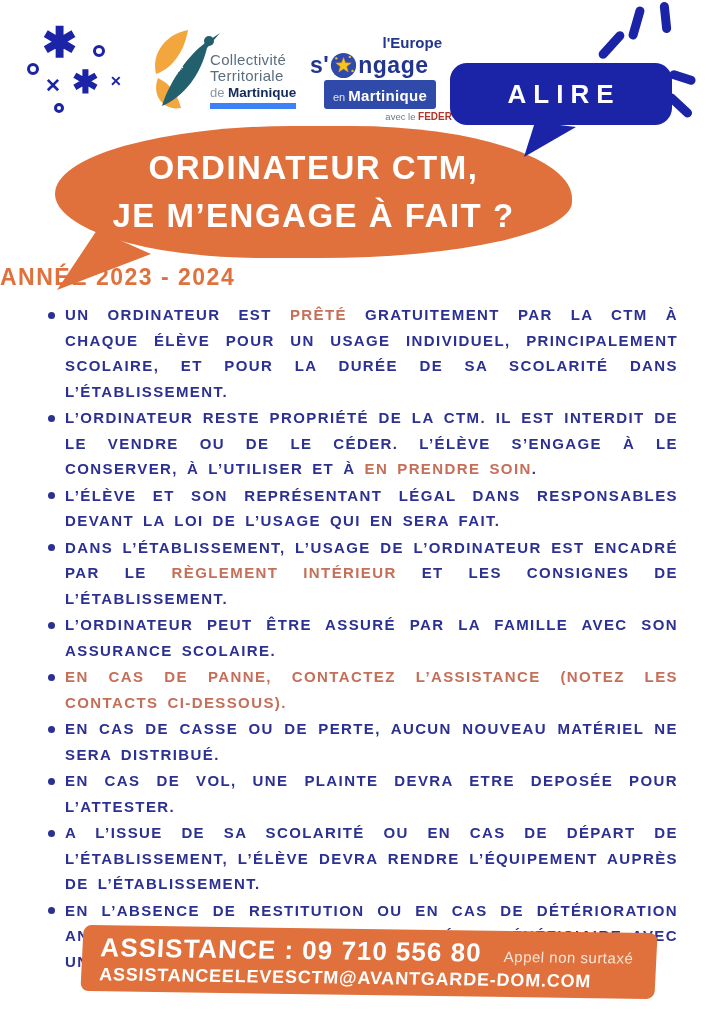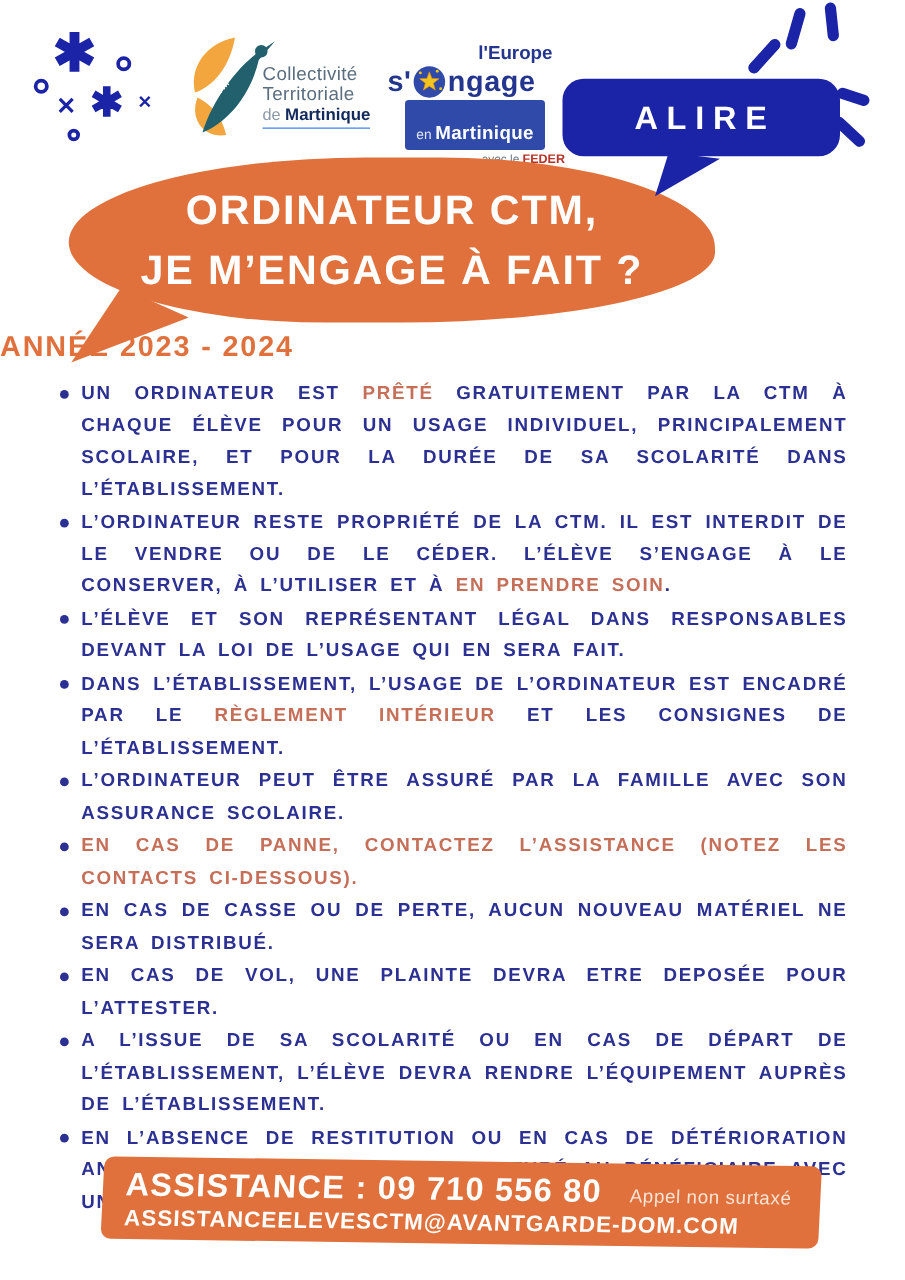--- a/index.html
+++ b/index.html
@@ -14,29 +14,29 @@
   .page{position:relative;width:724px;height:1024px;background:#ffffff;overflow:hidden;}
 
   
   .sparkle{position:absolute;color:var(--navy-deep);font-weight:bold;line-height:1;}
   .ring{position:absolute;border:3.5px solid var(--navy-deep);border-radius:50%;}
 
   
   .ctm-logo{position:absolute;left:148px;top:26px;width:175px;height:92px;}
   .ctm-text{position:absolute;left:62px;top:26px;line-height:16px;}
   .ctm-line1,.ctm-line2{font-size:15px;color:var(--ctm-gray);letter-spacing:.3px;}
-  .ctm-line3{font-size:13px;color:var(--ctm-gray-light);padding-bottom:2px;border-bottom:1px solid #3b82f6;display:inline-block;}
+  .ctm-line3{font-size:13px;color:var(--ctm-gray-light);padding-bottom:2px;border-bottom:6px solid #3b82f6;display:inline-block;}
   .ctm-line3 b{font-size:13.5px;color:var(--ctm-navy);}
 
   
   .europe-logo{position:absolute;left:310px;top:34px;width:142px;}
   .euro-top{text-align:right;padding-right:10px;font-size:15px;font-weight:bold;color:var(--euro-text);}
   .euro-row{display:flex;align-items:center;height:26px;margin-top:1px;}
   .euro-engage{font-size:23px;font-weight:bold;color:var(--euro-text);letter-spacing:.5px;}
-  .euro-box{margin-left:14px;margin-top:2px;background:var(--euro-blue);border-radius:3px;padding:18px 9px 4px 9px;width:fit-content;}
+  .euro-box{margin-left:14px;margin-top:2px;background:var(--euro-blue);border-radius:3px;padding:7px 9px 4px 9px;width:fit-content;}
   .euro-box .en{font-size:11px;color:rgba(255,255,255,.85);margin-right:3px;}
   .euro-box .mq{font-size:15px;color:#ffffff;font-weight:bold;letter-spacing:.3px;}
   .euro-tag{margin-top:2px;text-align:right;font-size:9.5px;color:#6b7a88;}
   .euro-tag b{color:var(--feder-red);font-size:10px;}
 
   
   .alire-bubble{position:absolute;left:450px;top:63px;width:222px;height:62px;background:var(--navy-deep);
     border-radius:17px;display:flex;align-items:center;justify-content:center;z-index:3;}
   .alire-bubble span{color:#ffffff;font-size:26px;font-weight:bold;letter-spacing:7px;padding-left:6px;}
   .alire-tail{position:absolute;left:520px;top:121px;z-index:3;}

